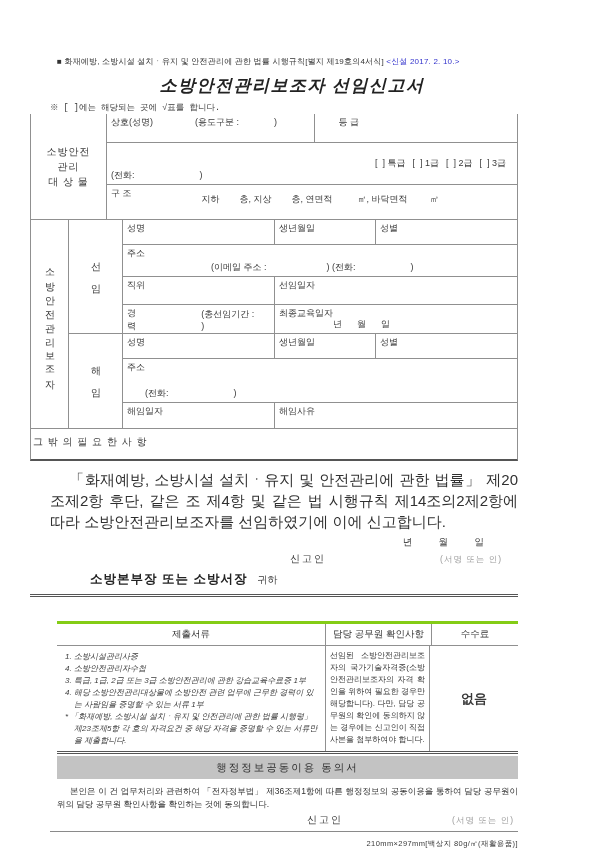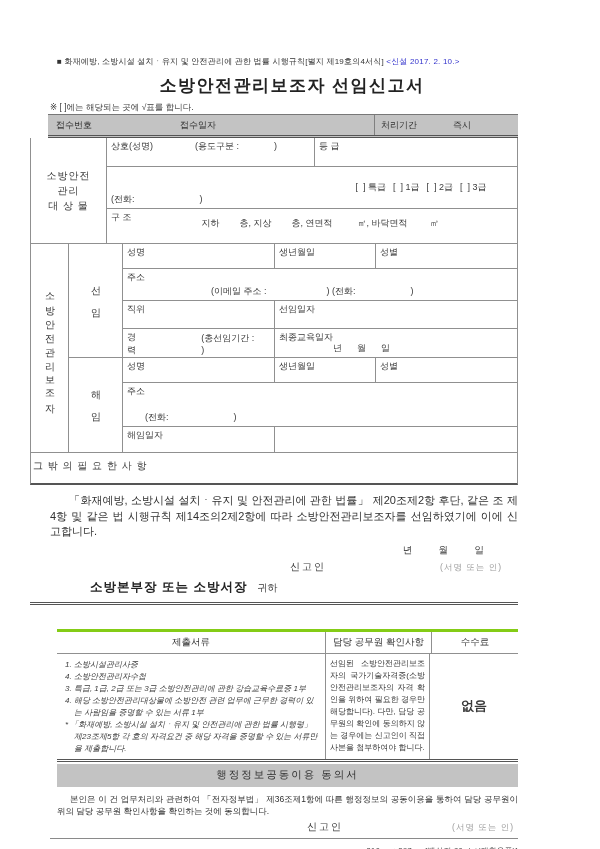--- a/index.html
+++ b/index.html
@@ -4,22 +4,22 @@
 <style>
   html,body{margin:0;padding:0;background:#fff;}
   .page{position:relative;width:544px;height:849px;background:#ffffff;overflow:hidden;
         font-family:"Liberation Sans","DejaVu Sans",sans-serif;color:#3a3a3a;}
   .pre{white-space:pre-wrap;}
   .preline{white-space:pre-line;}
 
   
   .regnote{margin-left:57px;padding-top:56px;width:470px;font-size:8px;line-height:1.55;letter-spacing:0.2px;color:#333;}
   .blue{color:#3333cc;}
-  .title{margin:6px 0 0 30px;width:524px;text-align:center;font-size:17px;font-weight:bold;letter-spacing:1.5px;color:#222;}
-  .noterow{display:flex;justify-content:space-between;align-items:flex-start;margin:5px 0 0 50px;width:528px;font-size:8.5px;}
+  .title{margin:6px 0 0 30px;width:524px;text-align:center;font-size:17px;font-weight:bold;letter-spacing:1.5px;color:#222;font-style:italic;}
+  .noterow{display:flex;justify-content:space-between;align-items:flex-start;margin:5px 0 0 50px;width:528px;font-size:8.5px;font-family:Liberation Mono, monospace;}
 
   
   .receipt{display:flex;align-items:center;margin-left:48px;width:470px;height:20px;background:#c3c3c3;
            border-top:1px solid #777;border-bottom:3px double #555;font-size:9px;color:#303030;}
   .rc1{width:132px;padding-left:8px;box-sizing:border-box;}
   .rc2{width:194px;}
   .rc3{width:73px;border-left:1px solid #808080;padding-left:6px;box-sizing:border-box;align-self:stretch;display:flex;align-items:center;}
   .rc4{flex:1;padding-left:6px;}
 
   
@@ -27,21 +27,21 @@
              border-bottom:2px solid #555;font-size:9px;}
   .sec{display:flex;border-bottom:1px solid #909090;}
   .alabel{width:75px;display:flex;align-items:center;justify-content:center;text-align:center;
           border-right:1px solid #909090;font-size:10px;line-height:1.5;letter-spacing:1px;}
   .acontent{flex:1;display:flex;flex-direction:column;}
   .row{display:flex;border-bottom:1px solid #909090;}
   .row.last{border-bottom:none;}
   .cell{box-sizing:border-box;display:flex;flex-direction:row;padding:2px 4px;}
   .brd{border-right:1px solid #909090;}
   .rA1{height:28px;} .rA2{height:41px;} .rA3{height:34px;}
-  .cA1a{width:208px;} .cA1b{flex:1;}
+  .cA1a{width:208px;} .cA1b{flex:1;justify-content:flex-end;}
   .usage{padding-left:42px;}
   .gradeopts{padding-left:16px;display:flex;margin-top:41px;}
   .gradeopts span{white-space:pre;margin-right:7px;}
   .rightline{margin-top:auto;text-align:right;padding-right:66px;}
   .structline{margin-top:6px;padding-left:70px;}
 
   .blabel{width:37px;display:flex;align-items:center;justify-content:center;border-right:1px solid #909090;}
   .vert{writing-mode:vertical-rl;text-orientation:upright;letter-spacing:4px;font-size:10px;}
   .vert2{writing-mode:vertical-rl;text-orientation:upright;letter-spacing:12px;font-size:10px;}
   .bcontent{flex:1;display:flex;flex-direction:column;}
@@ -52,21 +52,21 @@
   .rB1{height:24px;} .rB2{height:31px;} .rB3{height:27px;} .rB4{height:28px;border-bottom:none;}
   .rB5{height:24px;} .rB6{height:43px;} .rB7{height:25px;border-bottom:none;}
   .w152{width:152px;} .w101{width:101px;} .wfx{flex:1;}
   .contactline{margin-top:auto;padding-left:66px;}
   .careerline{margin-top:auto;padding-left:58px;}
   .dateline-right{margin-top:auto;text-align:right;padding-right:12px;}
 
   .otherrow{height:30px;box-sizing:border-box;padding:6px 0 0 2px;font-size:10px;letter-spacing:1px;}
 
   
-  .decl{margin:8px 0 0 50px;width:468px;font-size:11px;line-height:1.4;text-align:justify;text-indent:19px;color:#303030;}
+  .decl{margin:8px 0 0 50px;width:468px;font-size:15px;line-height:1.4;text-align:justify;text-indent:19px;color:#303030;}
   .ymd{margin:4px 0 0 30px;width:480px;text-align:right;padding-right:26px;box-sizing:border-box;font-size:9.5px;white-space:pre;}
   .signrow{display:flex;align-items:baseline;margin:3px 0 0 30px;width:480px;}
   .signrow .who{margin-left:260px;font-size:10px;letter-spacing:2px;}
   .signrow .how{margin-left:auto;padding-right:8px;font-size:8.5px;color:#9a9a9a;letter-spacing:1px;}
   .addressee{display:flex;align-items:baseline;margin:5px 0 0 90px;}
   .addressee .to{font-size:12.5px;font-weight:bold;letter-spacing:1px;color:#222;}
   .addressee .hon{font-size:10px;margin-left:10px;}
   .dbl{margin:6px 0 0 30px;width:488px;border-bottom:3px double #555;}
 
   
@@ -98,26 +98,20 @@
     <span>■ 화재예방, 소방시설 설치ㆍ유지 및 안전관리에 관한 법률 시행규칙[별지 제19호의4서식] </span><span class="blue">&lt;신설 2017. 2. 10.&gt;</span>
   </div>
 
   <div class="title">소방안전관리보조자 선임신고서</div>
 
   <div class="noterow">
     <span>※ [  ]에는 해당되는 곳에 √표를 합니다.</span>
     <span>(앞 쪽)</span>
   </div>
 
-  <div class="receipt">
-    <span class="rc1">접수번호</span>
-    <span class="rc2">접수일자</span>
-    <span class="rc3">처리기간</span>
-    <span class="rc4">즉시</span>
-  </div>
 
   <div class="maintable">
 
     <div class="sec">
       <div class="alabel preline">소방안전
 관리
 대 상 물</div>
       <div class="acontent">
         <div class="row rA1">
           <div class="cell brd cA1a">
@@ -216,20 +210,23 @@
             <div class="row rB6">
               <div class="cell wfx">
                 <div>주소</div>
                 <div class="rightline pre">(전화:                          )</div>
               </div>
             </div>
             <div class="row rB7">
               <div class="cell brd w152">
                 <div>해임일자</div>
               </div>
+              <div class="cell wfx">
+                <div>해임사유</div>
+              </div>
             </div>
           </div>
         </div>
 
       </div>
     </div>
 
     <div class="otherrow">
       <span>그  밖 의  필 요 한  사 항</span>
     </div>

